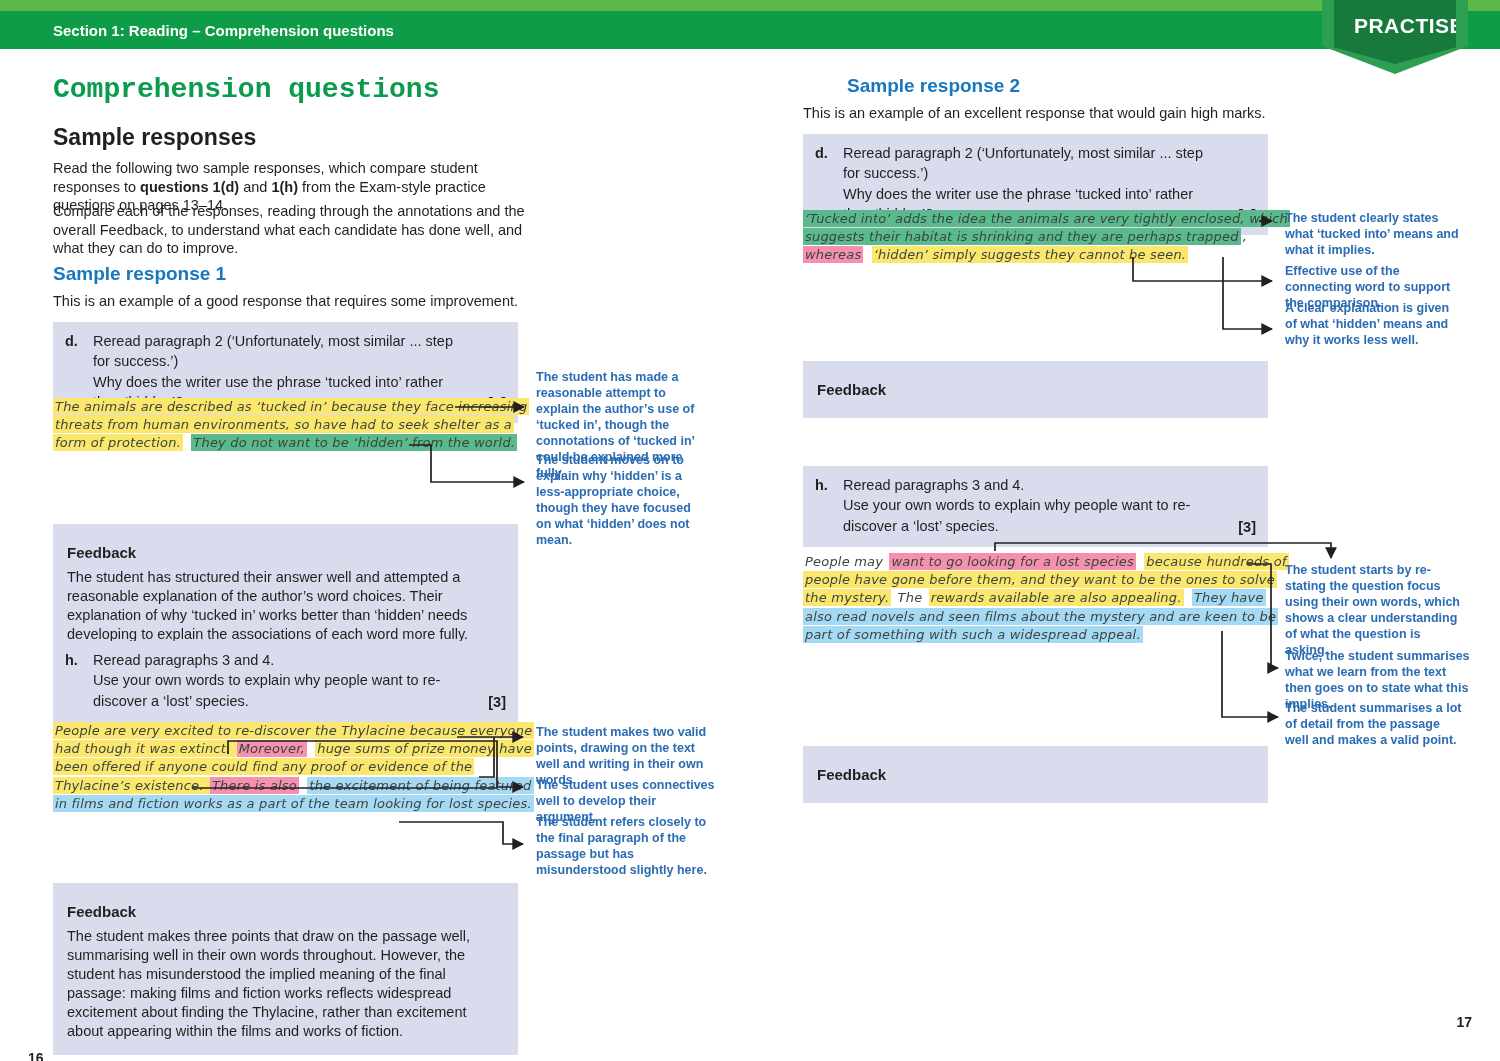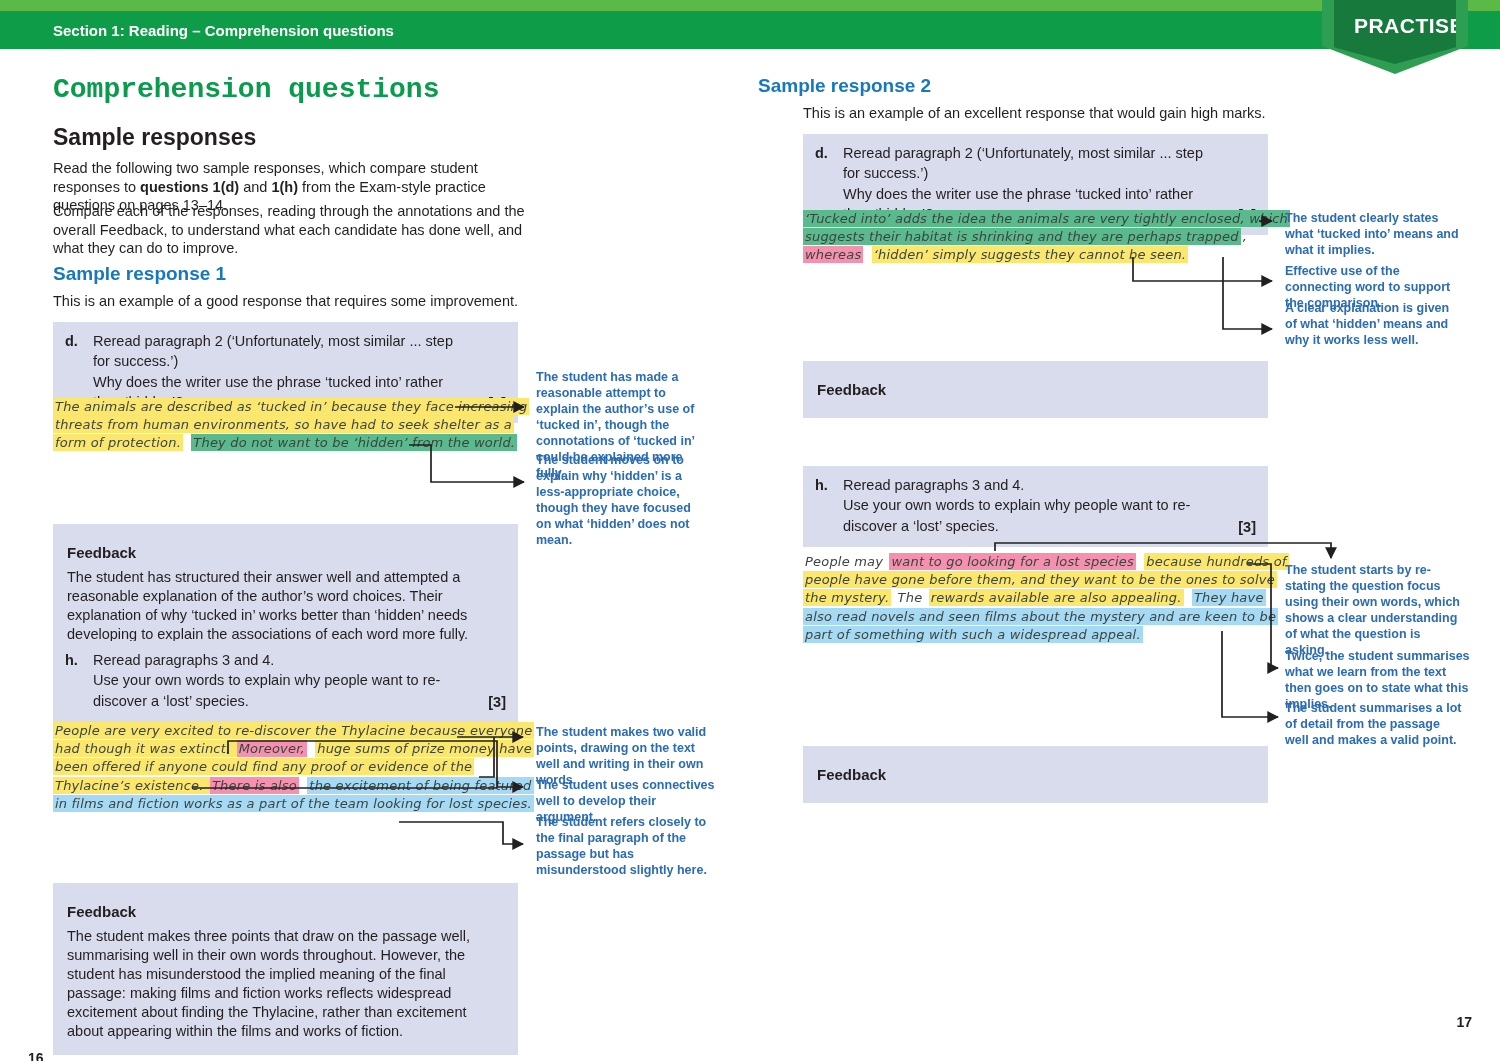--- a/index.html
+++ b/index.html
@@ -106,21 +106,21 @@
 <p class="ann" style="left:536px; top:777px; width:180px;">The student uses connectives well to develop their argument.</p>
 <p class="ann" style="left:536px; top:814px; width:172px;">The student refers closely to the final paragraph of the passage but has misunderstood slightly here.</p>
 
 <div class="abs fbox" style="left:53px; top:883px; width:465px;">
   <div class="f-title">Feedback</div>
   <div>The student makes three points that draw on the passage well, summarising well in their own words throughout. However, the student has misunderstood the implied meaning of the final passage: making films and fiction works reflects widespread excitement about finding the Thylacine, rather than excitement about appearing within the films and works of fiction.</div>
 </div>
 
 <div class="abs pagenum" style="left:28px; top:1014px;margin-top:36px;">16</div>
 
-<h3 class="abs sample-head" style="left:758px; top:75px;">Sample response 2</h3>
+<h3 class="abs sample-head" style="left:847px; top:75px;">Sample response 2</h3>
 <p class="abs body-p" style="left:803px; top:104px; width:472px;">This is an example of an excellent response that would gain high marks.</p>
 
 <div class="abs qbox" style="left:803px; top:134px; width:465px;">
   <div class="q-letter">d.</div>
   <div class="q-body">
     <div>Reread paragraph 2 (‘Unfortunately, most similar ... step for success.’)</div>
     <div>Why does the writer use the phrase ‘tucked into’ rather than ‘hidden’?</div>
   </div>
   <div class="q-marks">[2]</div>
 </div>

